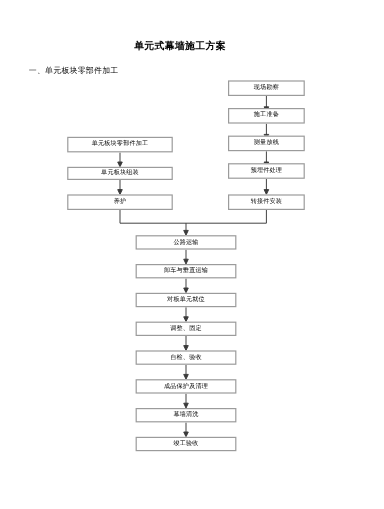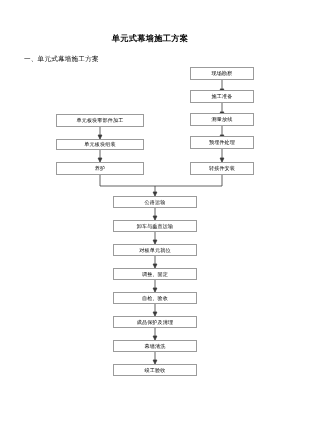--- a/index.html
+++ b/index.html
@@ -68,21 +68,21 @@
     line-height: 7px;
   }
 </style>
 </head>
 <body>
 
 <div class="page">
 
   <div class="doc-title">单元式幕墙施工方案</div>
 
-  <div class="section-heading">一、单元式幕墙施工方案</div>
+  <div class="section-heading">一、单元板块零部件加工</div>
 
   <div class="chart">
     <svg width="300" height="424" viewBox="0 0 300 424" xmlns="http://www.w3.org/2000/svg">
       <g stroke="#3a3a3a" stroke-width="0.8" fill="#3a3a3a">
 
         <line x1="222" y1="80" x2="222" y2="90"></line>
         <polygon points="222,93 220.1,89 223.9,89"></polygon>
         <line x1="222" y1="103" x2="222" y2="113"></line>
         <polygon points="222,116 220.1,112 223.9,112"></polygon>
         <line x1="222" y1="126" x2="222" y2="136"></line>

